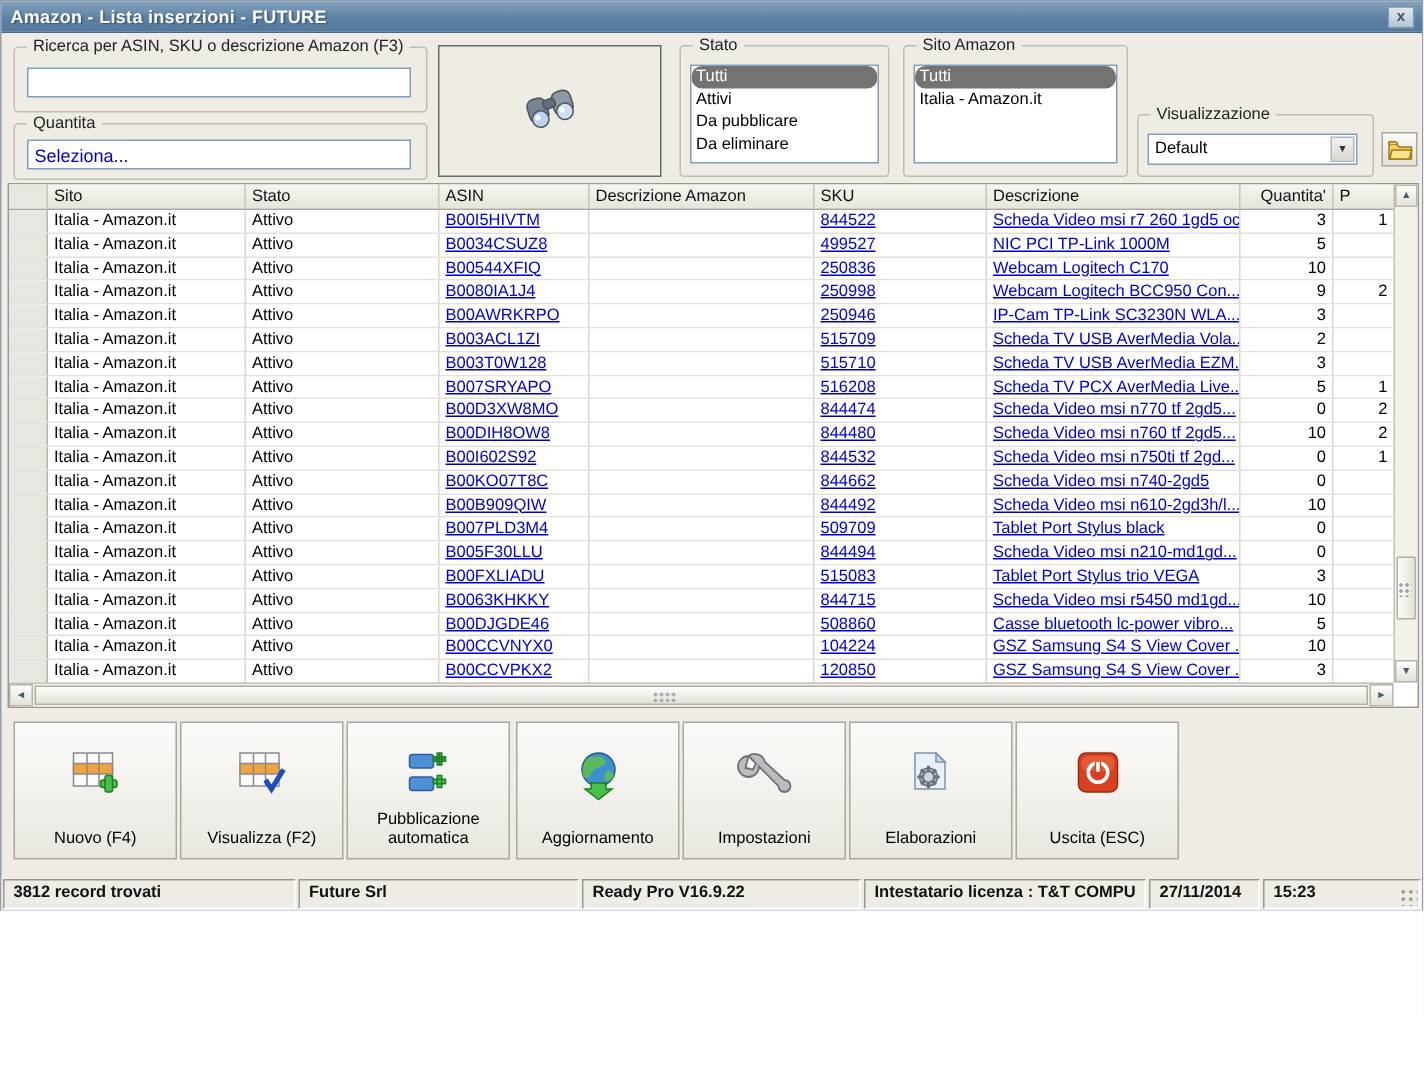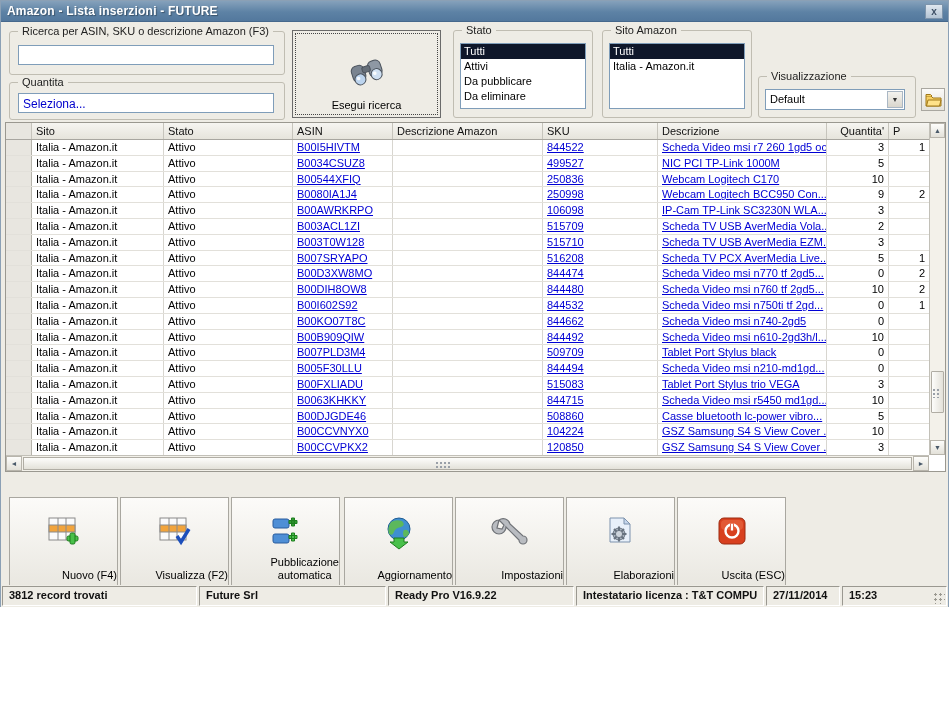--- a/index.html
+++ b/index.html
@@ -39,21 +39,21 @@
                 display:flex; flex-direction:column; align-items:center; justify-content:flex-end; }
   .btn-search .blabel { font-size:11px; margin-bottom:3px; }
   .btn-search svg { position:absolute; top:26px; left:50%; transform:translateX(-50%); }
 
   .grp-stato { left:452px; top:8px; width:140px; height:88px; }
   .grp-sito  { left:601px; top:8px; width:150px; height:88px; }
   .listbox { position:absolute; left:6px; top:12px; right:6px; bottom:8px;
              background:#fff; border:1px solid #7f9db9; overflow:hidden; }
   .listbox .item { font-size:11px; padding:1px 3px; height:15px; line-height:13px;
                    white-space:nowrap; cursor:default; }
-  .listbox .item.selected { background:#0f172a; color:#fff; }
+  .listbox .item.selected { background:#737373; color:#fff;border-radius:7px; }
 
   .grp-vis { left:757px; top:54px; width:158px; height:42px;padding-left:24px; }
   .combo { position:absolute; left:6px; top:12px; width:140px; height:21px;
            background:#fff; border:1px solid #7f9db9; font-size:11px;
            line-height:19px; padding-left:4px; cursor:pointer; }
   .combo .arrowbtn { position:absolute; right:1px; top:1px; width:16px; height:17px;
            background:linear-gradient(#f4f3ef,#d9d6cd); border:1px solid #aab7c4;
            font-size:7px; color:#333; text-align:center; line-height:16px; }
   .folderbtn { position:absolute; left:920px; top:66px; width:24px; height:23px;
            background:linear-gradient(#fbfaf8,#e4e2da); border:1px solid #a9a7a0;
@@ -97,24 +97,24 @@
   .hthumb { flex:1; height:13px; margin:0 1px;
             background:linear-gradient(#fdfdfb,#e3e1d9); border:1px solid #b0ada4;
             position:relative; }
   .gripdots { position:absolute; width:16px; height:7px; top:3px; right:460px;
               background-image:radial-gradient(#9aa0a8 1px, transparent 1.2px);
               background-size:4px 4px; }
   .vthumb .gripdots { right:2px; top:16px; width:9px; height:10px; }
 
   
   .toolbar { position:absolute; left:0; top:476px; width:100%; height:100px; }
-  .tbtn { position:absolute; top:20px; width:109px; height:92px;
+  .tbtn { position:absolute; top:4px; width:109px; height:92px;
           background:linear-gradient(#fcfbf9,#e9e7e0);
           border:1px solid #a9a7a0; cursor:pointer;
-          display:flex; flex-direction:column; align-items:flex-end; justify-content:flex-end; }
+          display:flex; flex-direction:column; align-items:center; justify-content:flex-end; }
   .tbtn .tlabel { font-size:11px; text-align:center; line-height:13px; margin-bottom:6px;
                   white-space:pre-line; }
   .tbtn svg { position:absolute; top:18px; left:50%; transform:translateX(-50%); }
 
   
   .statusbar { position:absolute; left:0; top:584px; width:100%; height:22px;
                background:#eeece5; display:flex; align-items:stretch; }
   .spanel { border:1px solid; border-color:#9a9890 #ffffff #ffffff #9a9890;
             margin:1px; padding:2px 6px; font-size:11px; font-weight:bold; color:#111;
             white-space:nowrap; overflow:hidden; flex:0 0 auto; }
@@ -152,23 +152,20 @@
         <g transform="rotate(-18 20 15)">
           <rect x="5" y="6" width="13" height="16" rx="5" fill="#7a8490" stroke="#4a525c"></rect>
           <rect x="22" y="6" width="13" height="16" rx="5" fill="#8e98a4" stroke="#4a525c"></rect>
           <rect x="16" y="9" width="8" height="6" rx="2" fill="#656e78" stroke="#4a525c"></rect>
           <circle cx="11.5" cy="20" r="5.5" fill="#bcd4ee" stroke="#4a525c"></circle>
           <circle cx="28.5" cy="20" r="5.5" fill="#cfe0f2" stroke="#4a525c"></circle>
           <circle cx="10" cy="18.6" r="1.8" fill="#ffffff" opacity="0.85"></circle>
           <circle cx="27" cy="18.6" r="1.8" fill="#ffffff" opacity="0.85"></circle>
         </g>
       </svg>
-      <div class="inner">
-        <span class="blabel">Esegui ricerca</span>
-      </div>
     </div>
 
     <div class="group grp-stato">
       <span class="glabel">Stato</span>
       <div class="listbox">
         <div class="item selected">Tutti</div>
         <div class="item">Attivi</div>
         <div class="item">Da pubblicare</div>
         <div class="item">Da eliminare</div>
       </div>
@@ -254,21 +251,21 @@
             <div class="gc col-desc"><span class="link">Webcam Logitech BCC950 Con...</span></div>
             <div class="gc col-qta">9</div>
             <div class="gc col-extra">2</div>
           </div>
           <div class="grow">
             <div class="gc col-sel"></div>
             <div class="gc col-sito">Italia - Amazon.it</div>
             <div class="gc col-stato">Attivo</div>
             <div class="gc col-asin"><span class="link">B00AWRKRPO</span></div>
             <div class="gc col-damazon"></div>
-            <div class="gc col-sku"><span class="link">106098</span></div>
+            <div class="gc col-sku"><span class="link">250946</span></div>
             <div class="gc col-desc"><span class="link">IP-Cam TP-Link SC3230N WLA...</span></div>
             <div class="gc col-qta">3</div>
             <div class="gc col-extra"></div>
           </div>
           <div class="grow">
             <div class="gc col-sel"></div>
             <div class="gc col-sito">Italia - Amazon.it</div>
             <div class="gc col-stato">Attivo</div>
             <div class="gc col-asin"><span class="link">B003ACL1ZI</span></div>
             <div class="gc col-damazon"></div>

